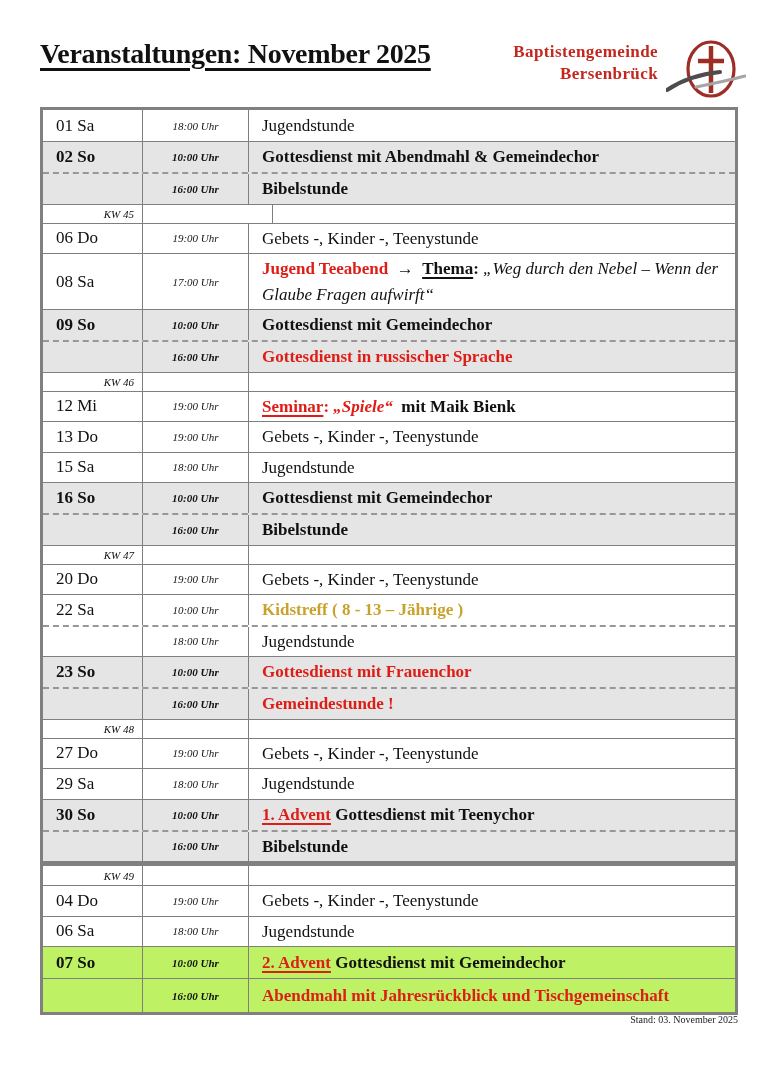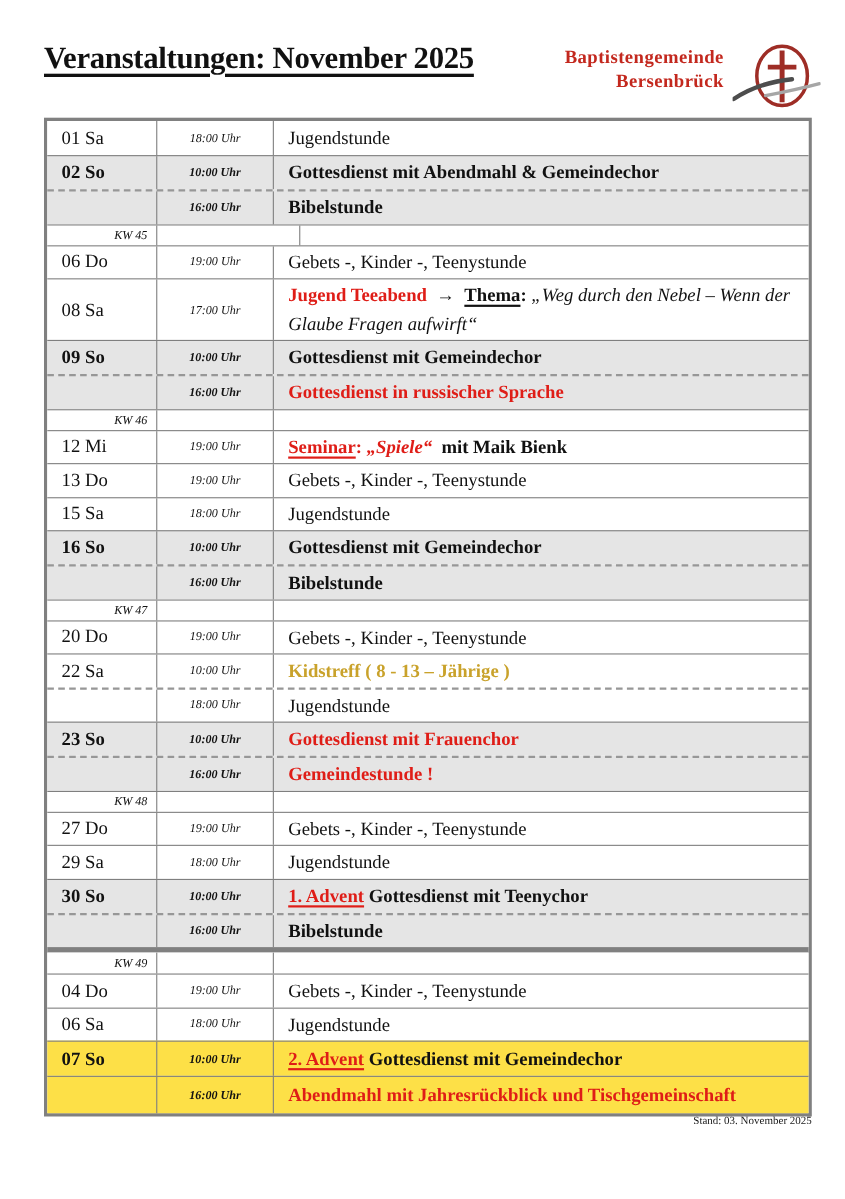--- a/index.html
+++ b/index.html
@@ -14,21 +14,21 @@
        letter-spacing:0.4px;color:#c3281e;margin-top:3px;}
   .logo{margin-left:8px;flex:none;}
 
   
   .tbl{position:absolute;left:40px;top:107px;width:698px;border:3px solid #808080;box-sizing:border-box;background:#fff;}
   .row{display:flex;box-sizing:border-box;align-items:stretch;}
   .row.sep-solid{border-top:1.5px solid #7f7f7f;}
   .row.sep-dashed{border-top:2px dashed #979797;}
   .bg-white{background:#ffffff;}
   .bg-green{background:#e5e5e5;}
-  .bg-blue{background:#fde047;}
+  .bg-blue{background:#bef264;}
   .c1{width:100px;flex:none;display:flex;align-items:center;padding-left:13px;
       border-right:1.5px solid #7f7f7f;box-sizing:border-box;font-size:17px;}
   .c2{width:106px;flex:none;display:flex;align-items:center;justify-content:center;
       border-right:1.5px solid #7f7f7f;box-sizing:border-box;font-size:11px;font-style:italic;}
   .c3{flex:1;display:flex;align-items:center;padding-left:13px;padding-right:6px;font-size:17px;}
   .ev{line-height:1.5;padding:2px 0;}
   .row.emph{font-weight:bold;}
   .kw .c1{justify-content:flex-end;padding-left:0;padding-right:8px;font-size:11px;font-style:italic;}
   .divider{height:5px;background:#808080;}
 

